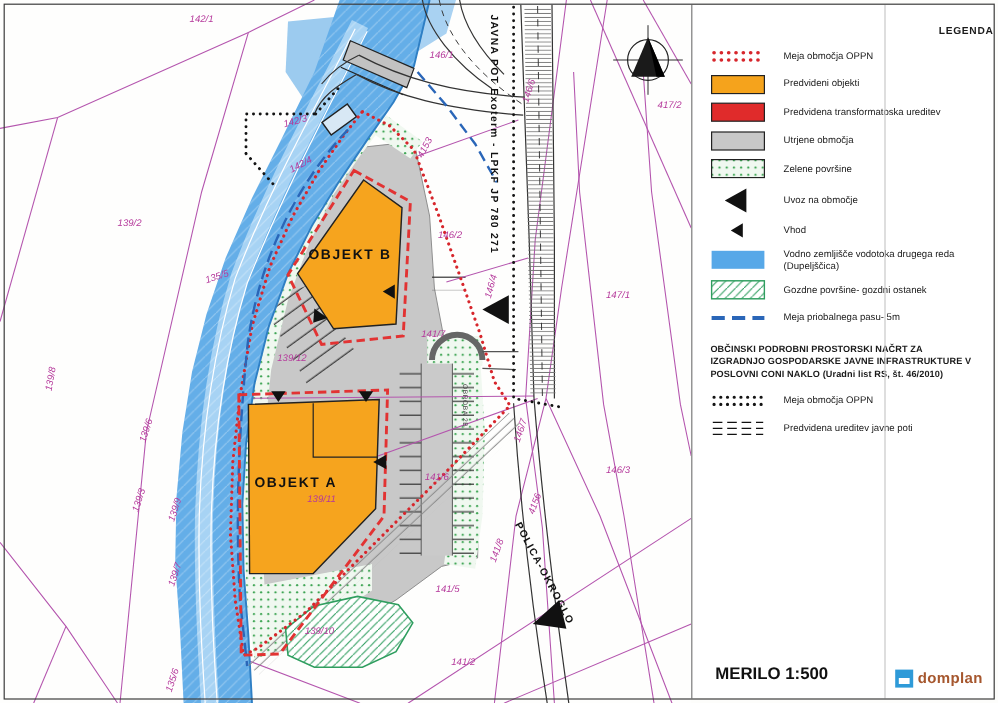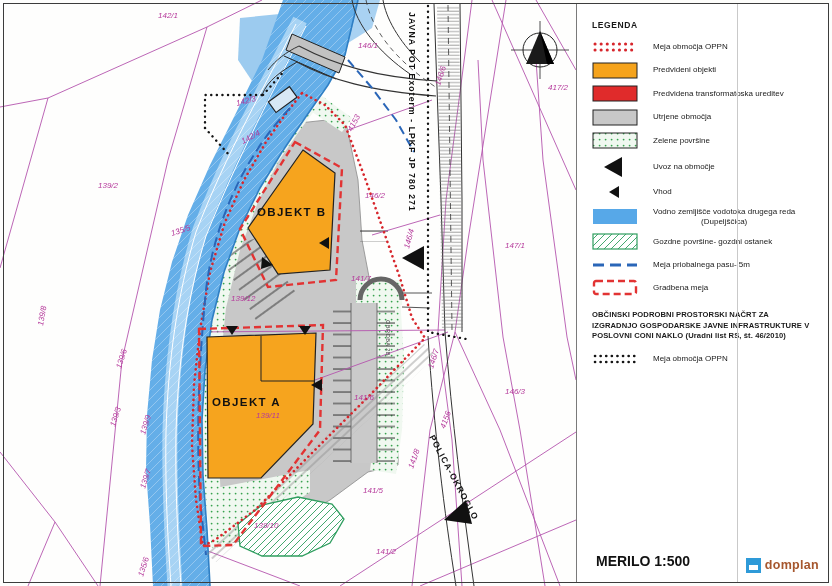--- a/index.html
+++ b/index.html
@@ -6,22 +6,22 @@
   .page{position:relative;width:832px;height:586px;background:#fdfdfb;
         font-family:"Liberation Sans",sans-serif;overflow:hidden;}
   .frame{position:absolute;left:3px;top:3px;right:3px;bottom:3px;
          border:1.4px solid #3c3c3c;pointer-events:none;}
   .map-svg{position:absolute;left:0;top:0;}
   
   .legend{position:absolute;left:576px;top:4px;bottom:4px;width:252px;
           border-left:1px solid #7a7a7a;background:#fff;box-sizing:border-box;
           padding:16px 0 0 15px;}
   .legend .inner-divider{position:absolute;left:160px;top:0;bottom:0;width:1px;background:#c9c9c9;}
-  .legend-title{font-size:8.5px;font-weight:bold;letter-spacing:.6px;color:#1a1a1a;margin-bottom:9px;}
-  .lrow{display:flex;align-items:center;margin-bottom:6.5px;min-height:16px;text-align:center;}
+  .legend-title{font-size:8.5px;font-weight:bold;letter-spacing:.6px;color:#1a1a1a;margin-bottom:9px;text-align:right;}
+  .lrow{display:flex;align-items:center;margin-bottom:6.5px;min-height:16px;}
   .lswatch{width:52px;flex:0 0 52px;display:flex;align-items:center;}
   .llabel{font-size:8px;color:#1a1a1a;line-height:1.25;padding-left:9px;}
   .lnote{font-size:7.6px;font-weight:bold;color:#1a1a1a;line-height:1.4;
          width:224px;margin:13px 0 9px 0;letter-spacing:.1px;}
   .scale{position:absolute;left:19px;bottom:13px;font-size:14px;font-weight:bold;color:#111;}
   .logo{position:absolute;right:9px;bottom:9px;display:flex;align-items:flex-start;gap:4px;}
   .logo-icon{width:15px;height:15px;background:#2E9AD8;position:relative;}
   .logo-icon::after{content:"";position:absolute;left:3px;top:7px;width:9px;height:5px;background:#fff;}
   .logo-text{font-size:12.5px;font-weight:bold;color:#A6572E;letter-spacing:.3px;}
   
@@ -299,39 +299,41 @@
           <div class="llabel">Gozdne površine- gozdni ostanek</div>
         </div>
         <div class="lrow">
           <div class="lswatch">
             <svg width="46" height="8">
               <line x1="1" y1="4" x2="45" y2="4" stroke="#2A66B8" stroke-width="3.2" stroke-dasharray="11 6"></line>
             </svg>
           </div>
           <div class="llabel">Meja priobalnega pasu- 5m</div>
         </div>
-        <div class="lrow">
-          <div class="lswatch">
-            <svg width="46" height="18">
-              <rect x="2" y="2" width="42" height="13" rx="2" fill="none" stroke="#E23333" stroke-width="2.4" stroke-dasharray="7 4"></rect>
-            </svg>
-          </div>
-          <div class="llabel">Gradbena meja</div>
-        </div>
       </div>
     <div class="lnote">OBČINSKI PODROBNI PROSTORSKI NAČRT  ZA IZGRADNJO GOSPODARSKE JAVNE INFRASTRUKTURE V POSLOVNI CONI NAKLO  (Uradni list RS, št. 46/2010)</div>
     <div id="legend-note-items">
         <div class="lrow">
           <div class="lswatch">
             <svg width="46" height="14">
               <line x1="3" y1="4" x2="43" y2="4" class="dotblk"></line>
               <line x1="3" y1="10" x2="43" y2="10" class="dotblk"></line>
             </svg>
           </div>
           <div class="llabel">Meja območja OPPN</div>
+        </div>
+        <div class="lrow">
+          <div class="lswatch">
+            <svg width="46" height="16">
+              <line x1="2" y1="3" x2="44" y2="3" stroke="#111" stroke-width="1.1" stroke-dasharray="8 4"></line>
+              <line x1="2" y1="8" x2="44" y2="8" stroke="#111" stroke-width="1.1" stroke-dasharray="8 4"></line>
+              <line x1="2" y1="13" x2="44" y2="13" stroke="#111" stroke-width="1.1" stroke-dasharray="8 4"></line>
+            </svg>
+          </div>
+          <div class="llabel">Predvidena ureditev javne poti</div>
         </div>
       </div>
     <div class="scale">MERILO 1:500</div>
     <div class="logo">
       <div class="logo-icon"></div>
       <div class="logo-text">domplan</div>
     </div>
   </div>
 
   <div class="frame"></div>

